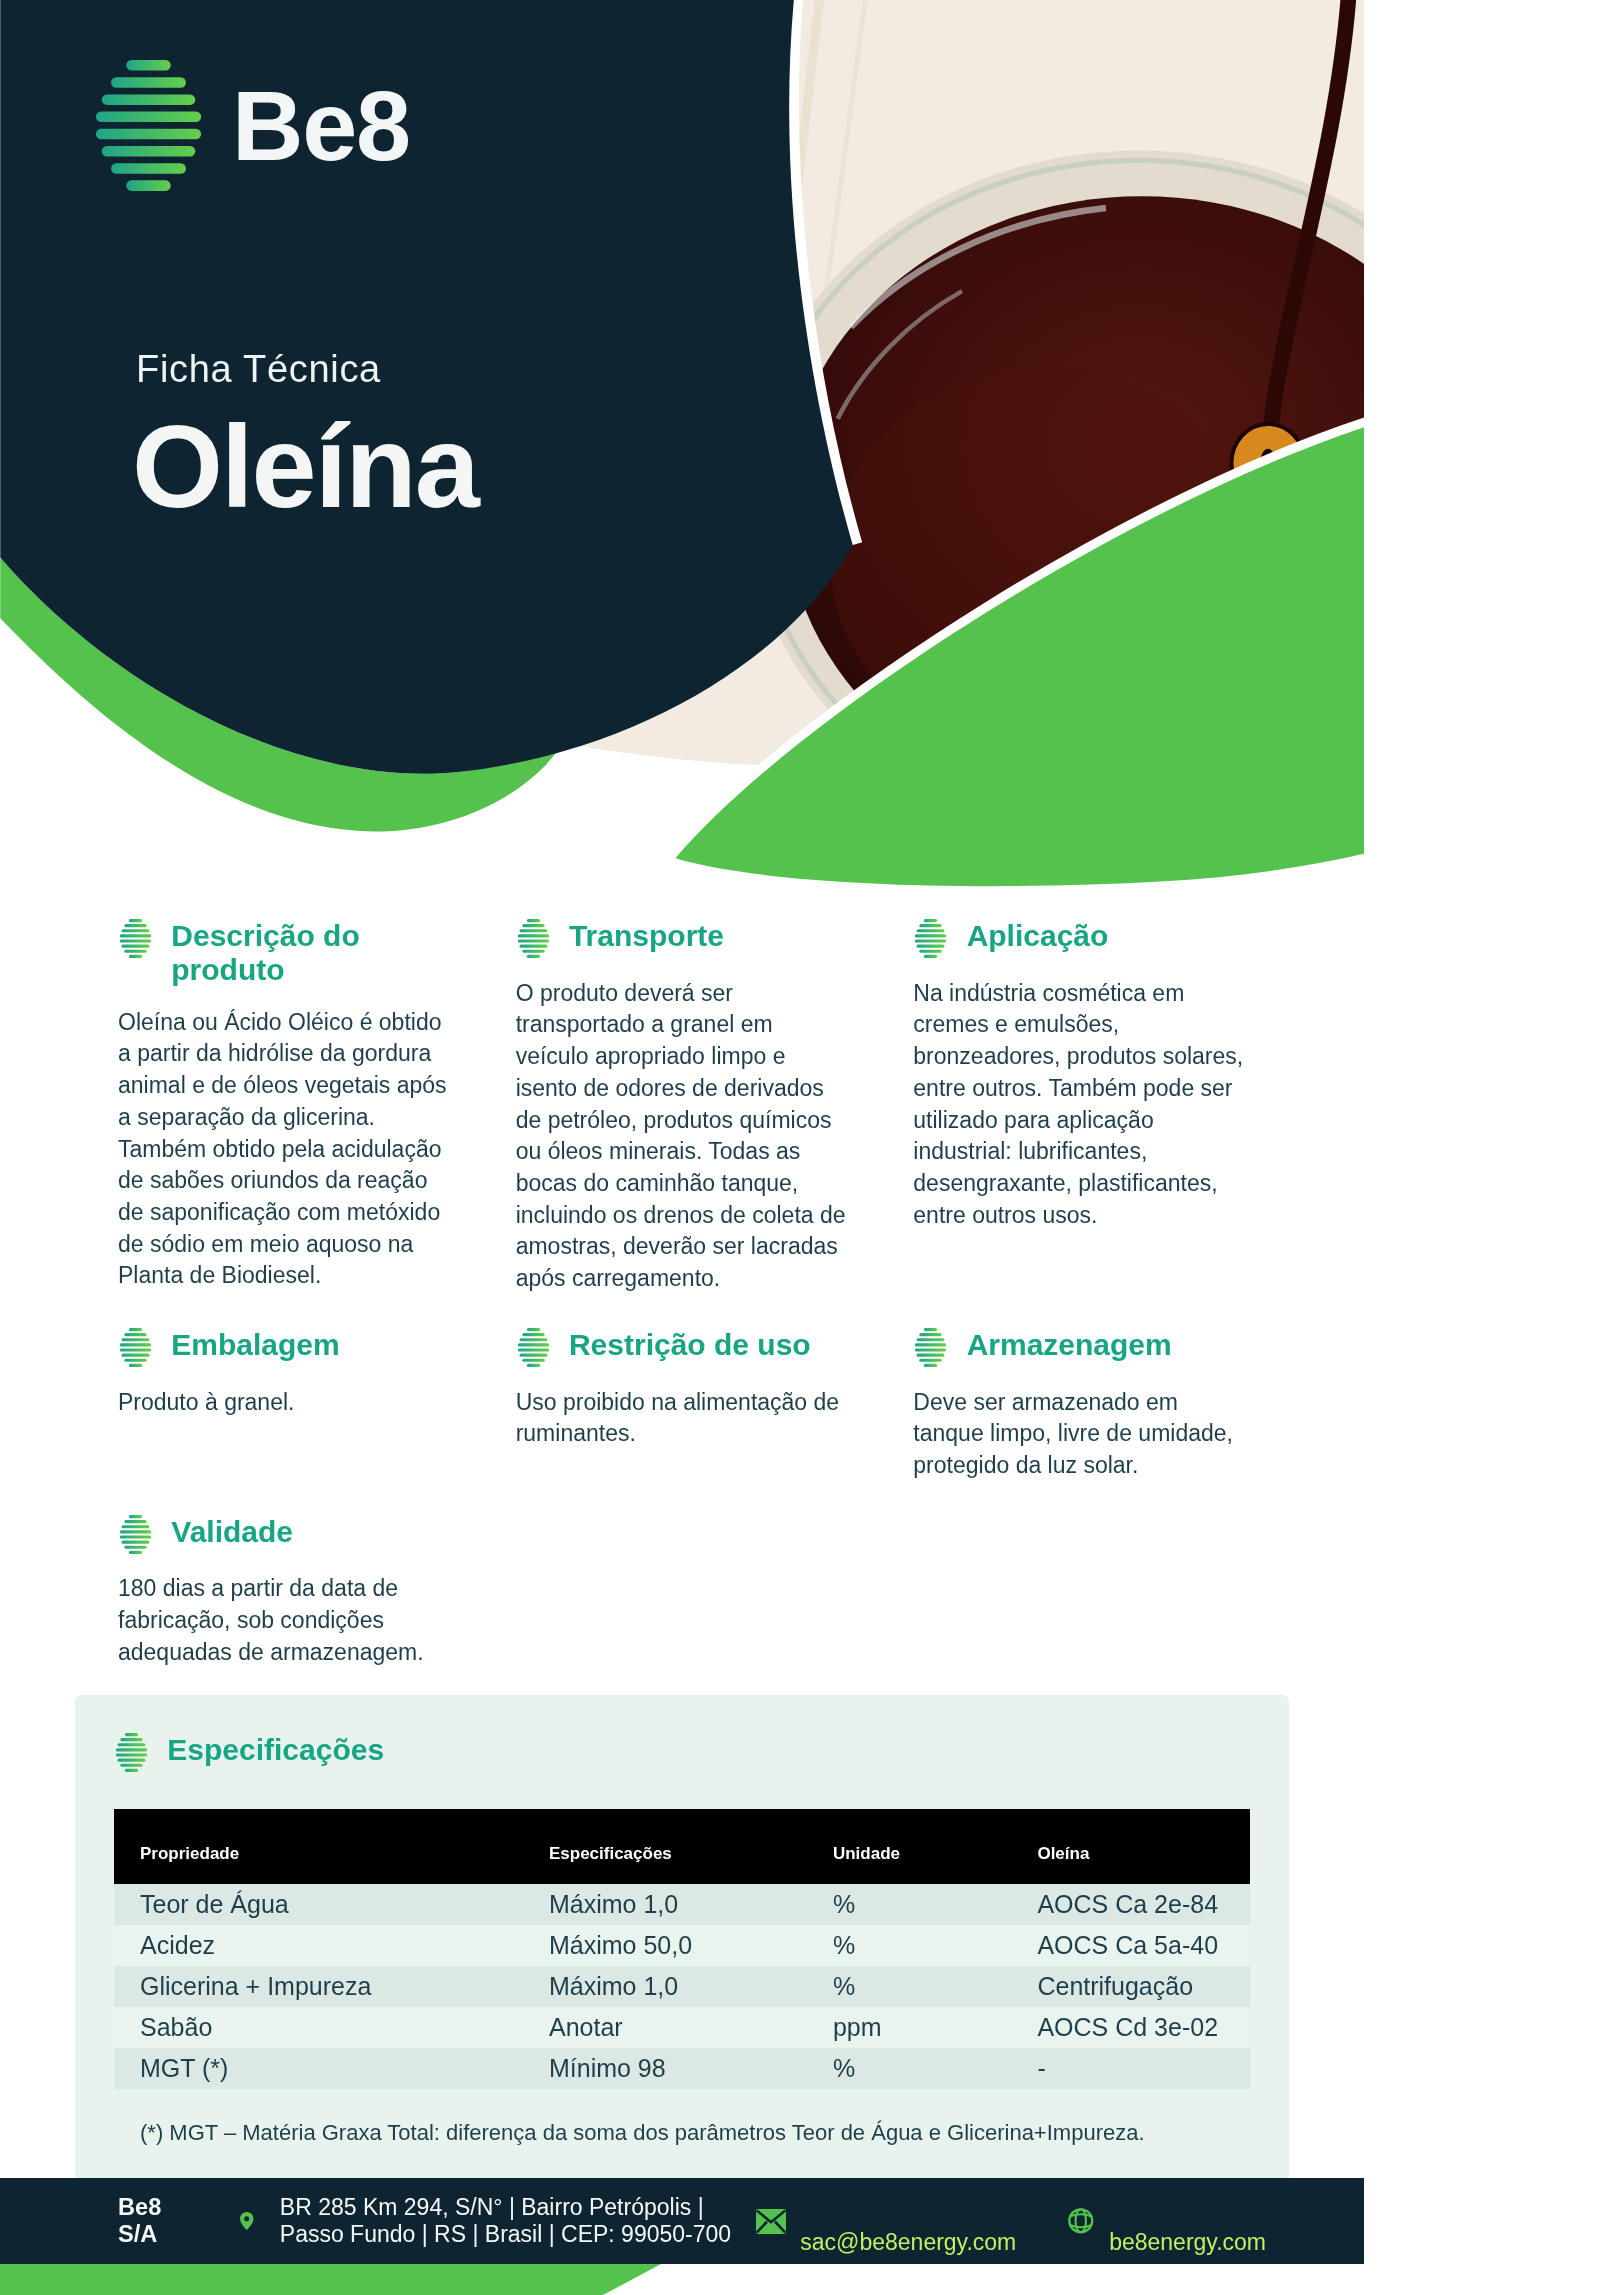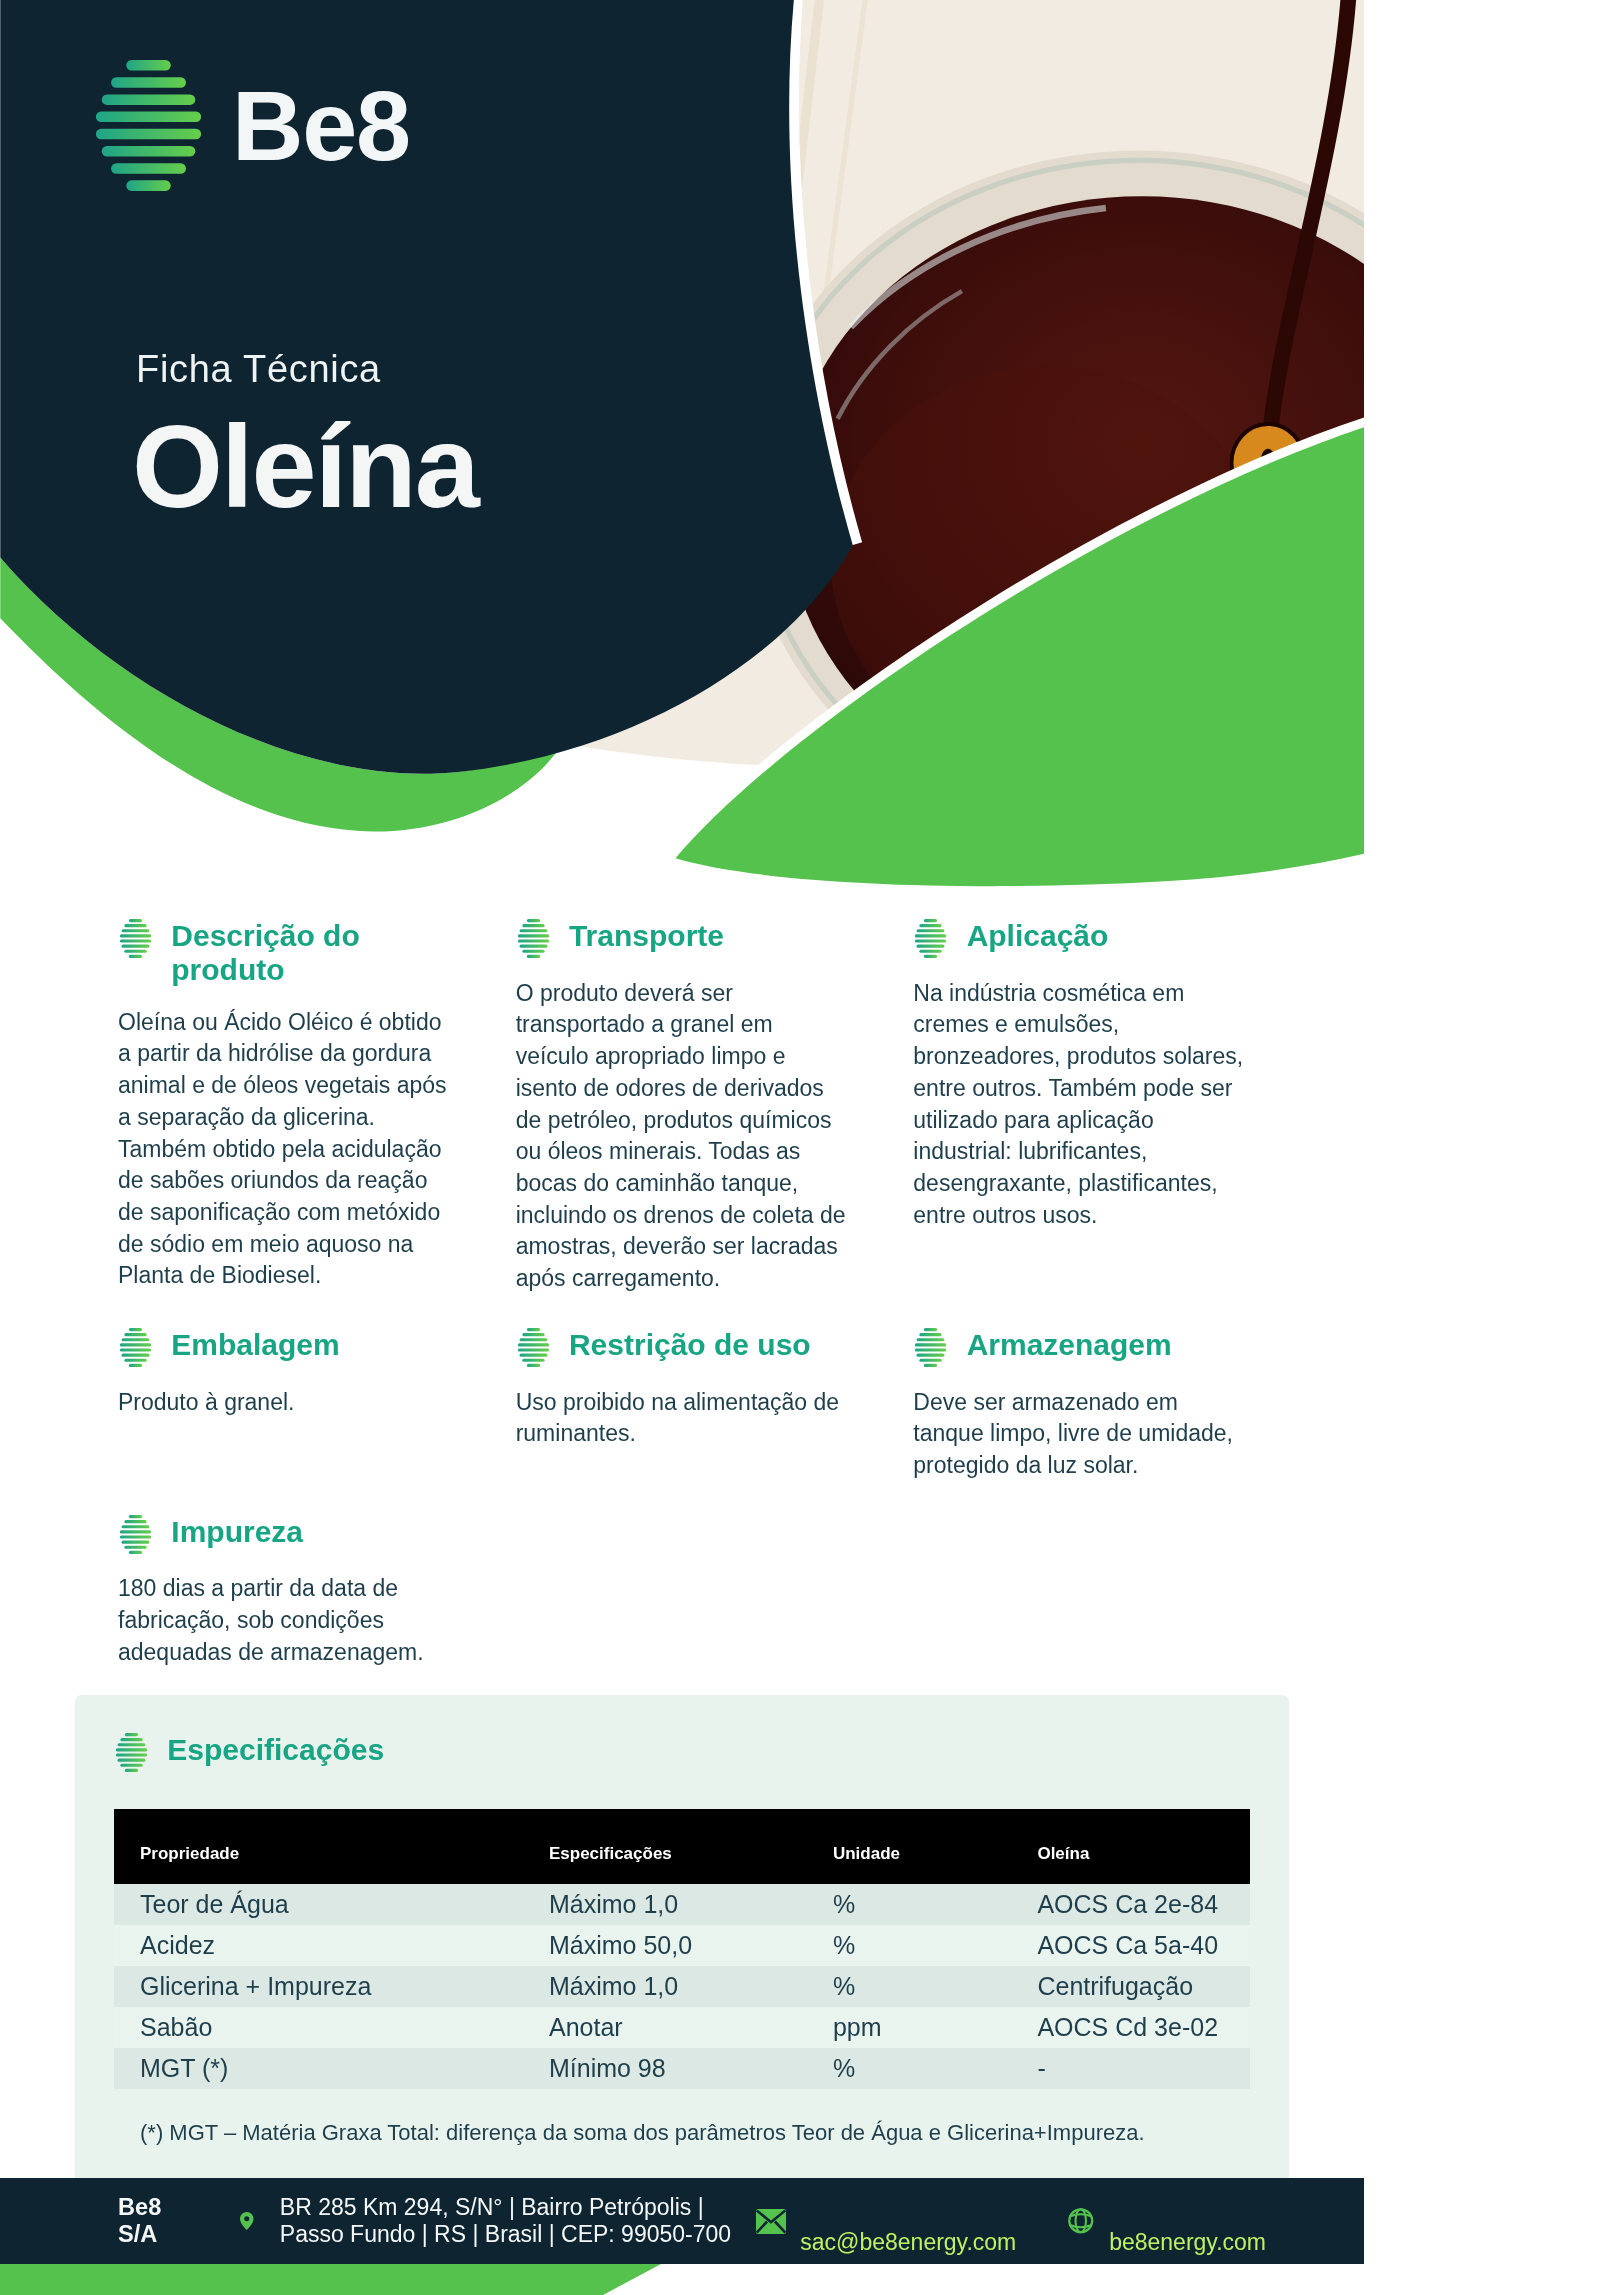--- a/index.html
+++ b/index.html
@@ -184,21 +184,21 @@
           <span>Armazenagem</span>
         </h3>
         <p class="sec-p">Deve ser armazenado em tanque limpo, livre de umidade, protegido da luz solar.</p>
       </div>
 
       <div class="sec">
         <h3 class="sec-h">
           <svg class="mark" viewBox="0 0 100 112">
               <use href="#sphere-mark"></use>
             </svg>
-          <span>Impureza</span>
+          <span>Validade</span>
         </h3>
         <p class="sec-p">180 dias a partir da data de fabricação, sob condições adequadas de armazenagem.</p>
       </div>
     </div>
 
     <section class="spec-panel">
       <h3 class="sec-h">
         <svg class="mark" viewBox="0 0 100 112">
             <use href="#sphere-mark"></use>
           </svg>

